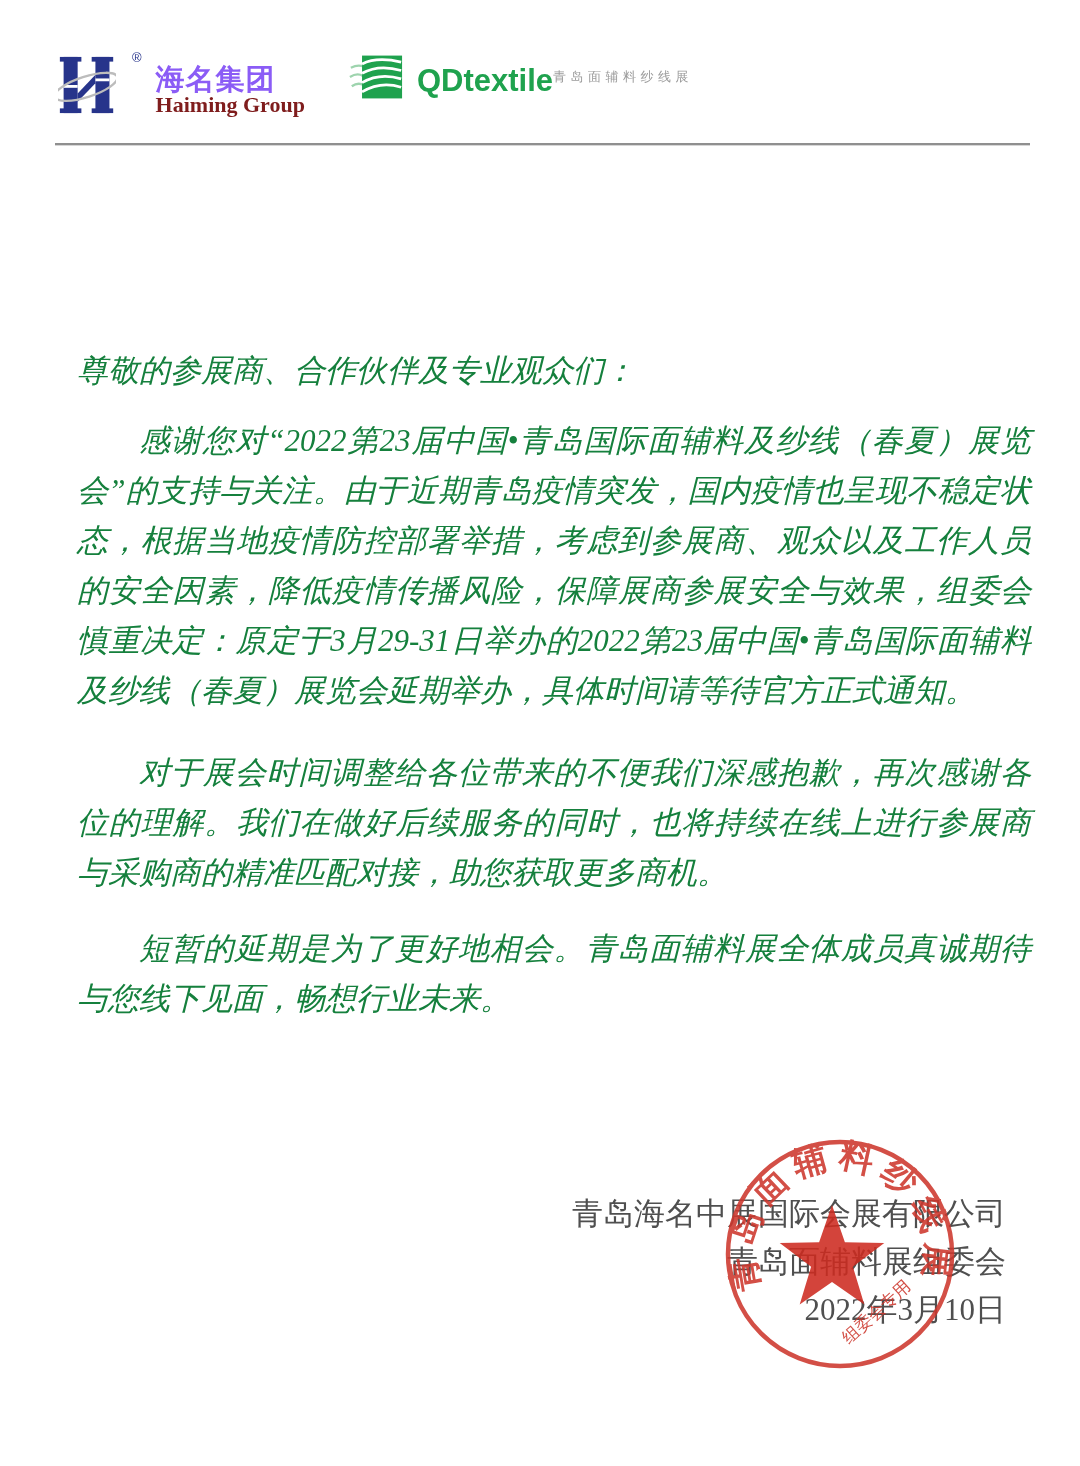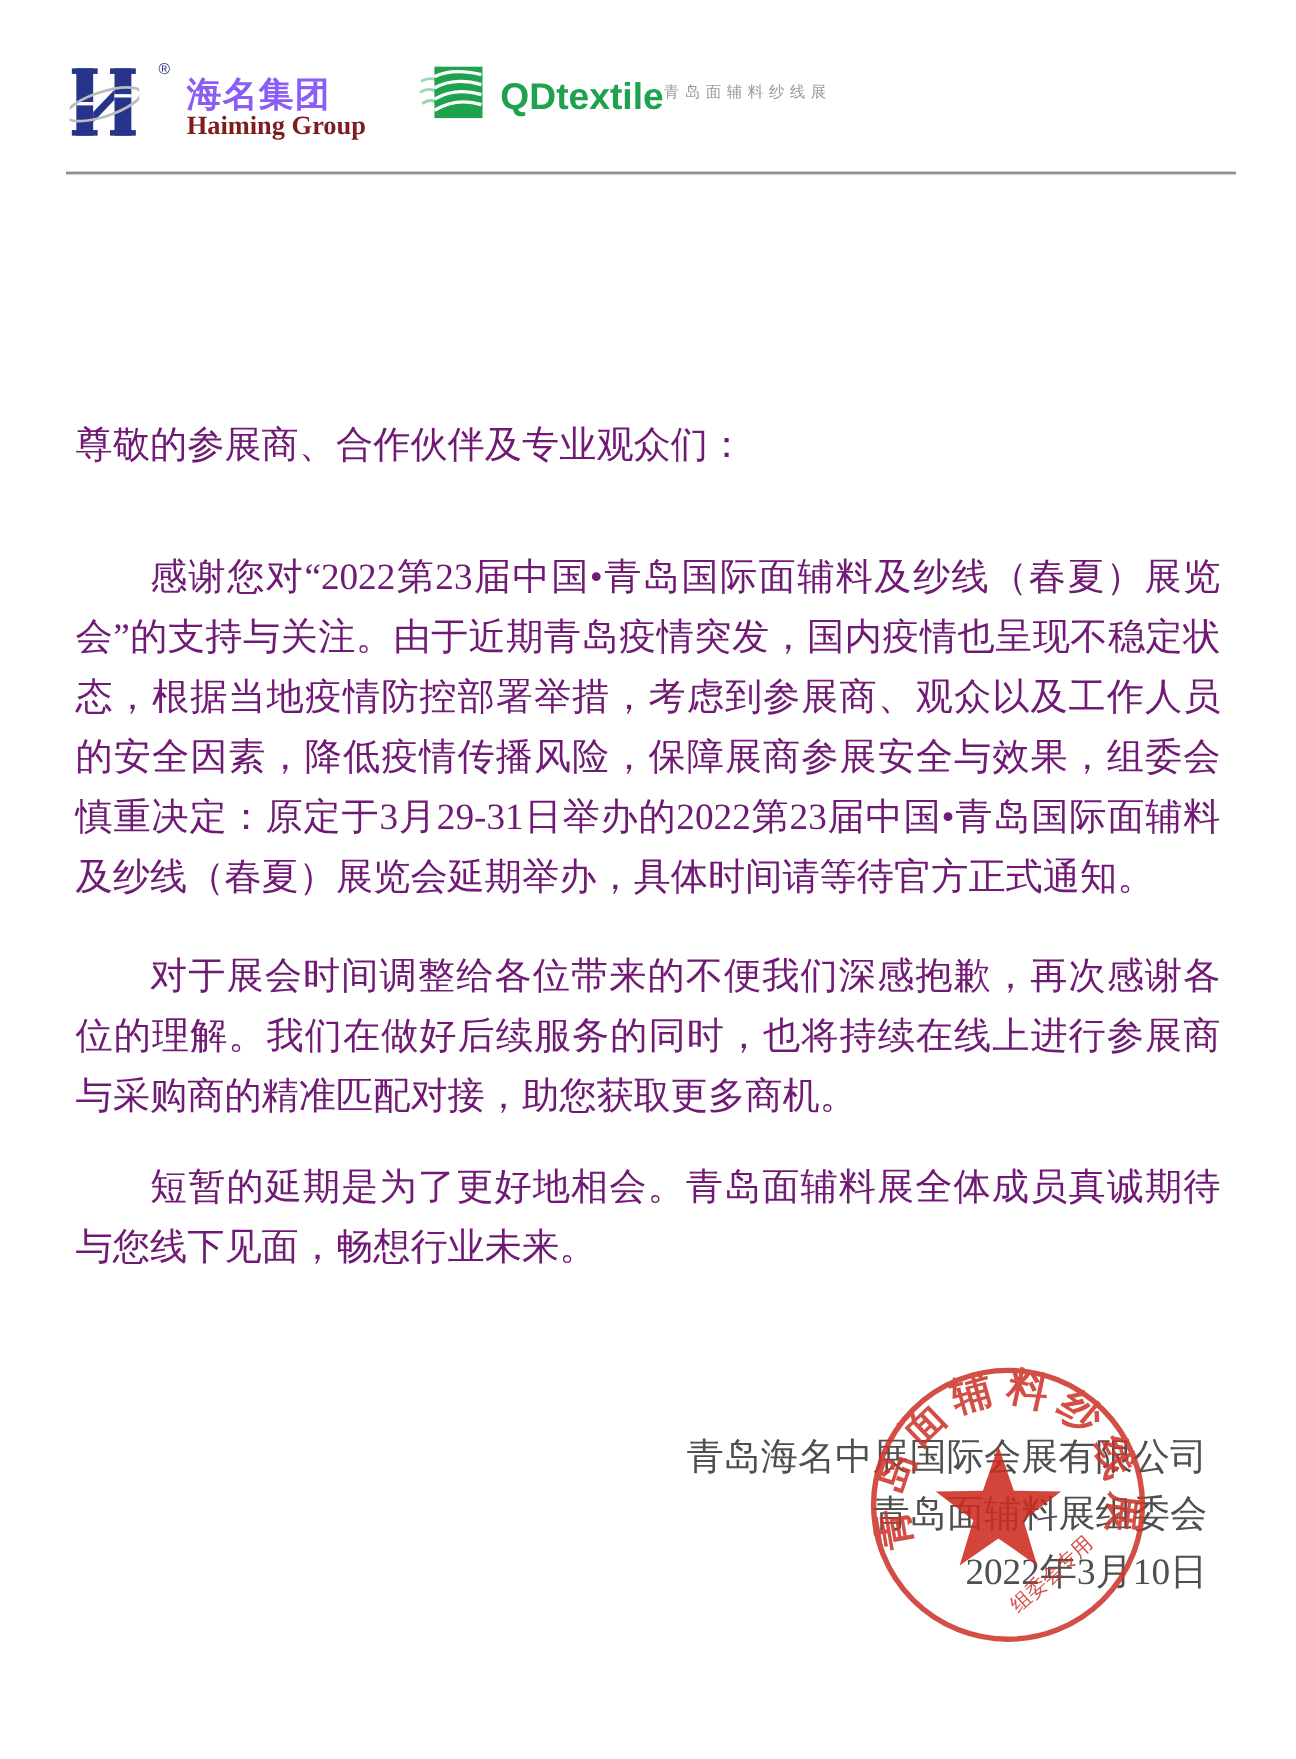--- a/index.html
+++ b/index.html
@@ -16,25 +16,25 @@
   .reg-mark{font-size:13px;color:#27348b;margin-left:2px;margin-top:-4px;font-family:"Liberation Sans","DejaVu Sans",sans-serif;}
   .qd-text{display:flex;flex-direction:row;margin-top:12px;}
   .qd-name{font-size:31px;font-weight:bold;color:#1fa24e;line-height:30px;font-family:"Liberation Sans","DejaVu Sans",sans-serif;}
   .qd-sub{font-size:13px;color:#9b9b9b;letter-spacing:4.5px;line-height:18px;margin-top:2px;font-family:"Liberation Sans","DejaVu Sans",sans-serif;}
   .divider{position:absolute;top:143px;left:55px;width:975px;height:0;
     border-top:2px solid #8f8f8f;border-bottom:1px solid #d6d6d6;}
   
   .title{position:absolute;top:194px;left:40px;width:1000px;text-align:center;
     color:#c41f1f;font-weight:bold;font-size:42px;line-height:56px;letter-spacing:1px;}
   
-  .content{position:absolute;top:346px;left:63px;width:954px;color:#701a75;
-    font-size:31px;line-height:50px;text-align:justify;}
+  .content{position:absolute;top:346px;left:77px;width:954px;color:#15803d;
+    font-size:31px;line-height:50px;text-align:justify;font-style:italic;}
   .salutation{margin:0;}
   .content p.para{margin:0;text-indent:2em;}
-  .content p.para.p1{margin-top:60px;}
+  .content p.para.p1{margin-top:20px;}
   .content p.para.p2{margin-top:32px;}
   .content p.para.p3{margin-top:26px;}
   
   .signature{position:absolute;top:1190px;right:74px;text-align:right;color:#4f4f4f;
     font-size:31px;line-height:48px;}
   
   .stamp{position:absolute;left:710px;top:1124px;width:260px;height:260px;}
 </style>
 </head>
 <body>

